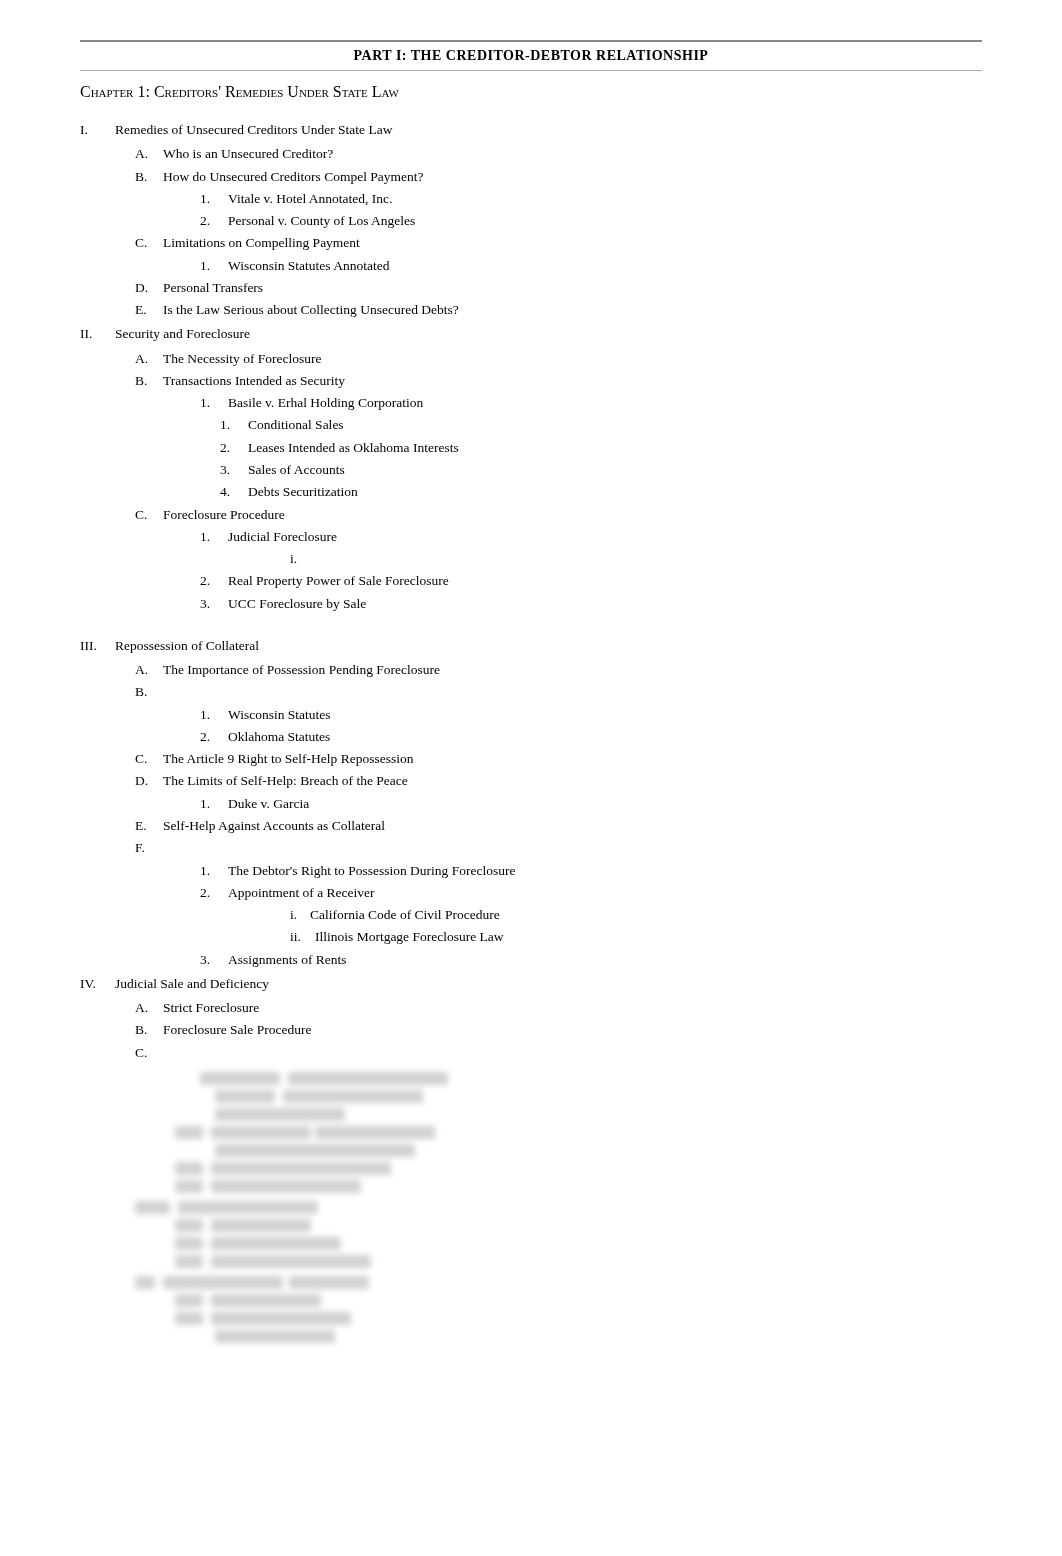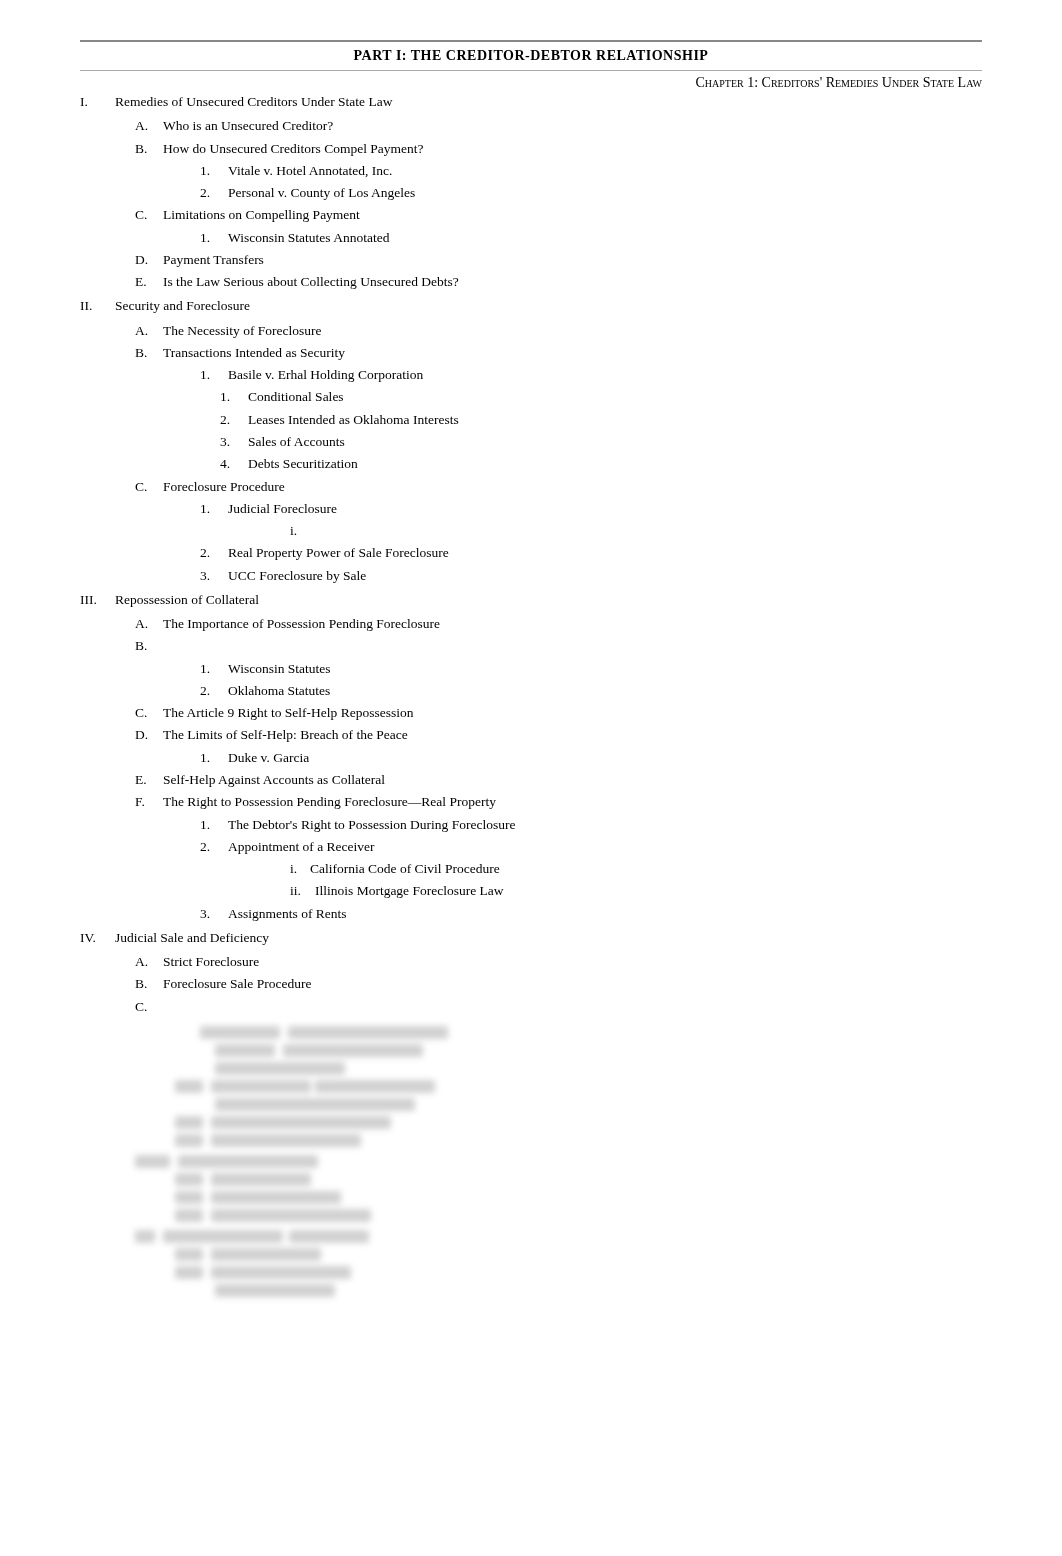--- a/index.html
+++ b/index.html
@@ -24,29 +24,30 @@
       padding: 40px 80px;
     }
 
     .part-header {
       text-align: center;
       font-weight: bold;
       font-size: 14px;
       border-top: 2px solid #888;
       border-bottom: 1px solid #aaa;
       padding: 6px 0;
-      margin-bottom: 4px;
+      margin-bottom: 12px;
       letter-spacing: 0.5px;
       text-transform: uppercase;
       font-variant: small-caps;
     }
 
     .chapter-header {
-      text-align: right;
-      font-size: 14px;
+      text-align: left;
+      font-size: 16px;
+      margin-bottom: 18px;
       font-variant: small-caps;
     }
 
     .toc {
       font-size: 13.5px;
       line-height: 1.6;
     }
 
     
     .level-i {
@@ -118,21 +119,21 @@
     <div class="row level-a">
       <span class="col-num" style="min-width:28px;">C.</span>
       <span>Limitations on Compelling Payment</span>
     </div>
     <div class="row level-1">
       <span class="col-num" style="min-width:28px;">1.</span>
       <span>Wisconsin Statutes Annotated</span>
     </div>
     <div class="row level-a">
       <span class="col-num" style="min-width:28px;">D.</span>
-      <span>Payment Transfers</span>
+      <span>Personal Transfers</span>
     </div>
     <div class="row level-a">
       <span class="col-num" style="min-width:28px;">E.</span>
       <span>Is the Law Serious about Collecting Unsecured Debts?</span>
     </div>
 
     <div class="row level-i" style="margin-top:2px;">
       <span class="col-num" style="min-width:35px;">II.</span>
       <span>Security and Foreclosure</span>
     </div>
@@ -177,21 +178,21 @@
     </div>
     <div class="row level-1">
       <span class="col-num" style="min-width:28px;">2.</span>
       <span>Real Property Power of Sale Foreclosure</span>
     </div>
     <div class="row level-1">
       <span class="col-num" style="min-width:28px;">3.</span>
       <span>UCC Foreclosure by Sale</span>
     </div>
 
-    <div class="row level-i" style="margin-top:2px;">
+    <div class="row level-i" style="margin-top:20px;">
       <span class="col-num" style="min-width:35px;">III.</span>
       <span>Repossession of Collateral</span>
     </div>
     <div class="row level-a">
       <span class="col-num" style="min-width:28px;">A.</span>
       <span>The Importance of Possession Pending Foreclosure</span>
     </div>
     <div class="row level-a">
       <span class="col-num" style="min-width:28px;">B.</span>
     </div>
@@ -214,21 +215,20 @@
     <div class="row level-1">
       <span class="col-num" style="min-width:28px;">1.</span>
       <span>Duke v. Garcia</span>
     </div>
     <div class="row level-a">
       <span class="col-num" style="min-width:28px;">E.</span>
       <span>Self-Help Against Accounts as Collateral</span>
     </div>
     <div class="row level-a">
       <span class="col-num" style="min-width:28px;">F.</span>
-      <span>The Right to Possession Pending Foreclosure—Real Property</span>
     </div>
     <div class="row level-1">
       <span class="col-num" style="min-width:28px;">1.</span>
       <span>The Debtor's Right to Possession During Foreclosure</span>
     </div>
     <div class="row level-1">
       <span class="col-num" style="min-width:28px;">2.</span>
       <span>Appointment of a Receiver</span>
     </div>
     <div class="row" style="margin-left:210px;">

